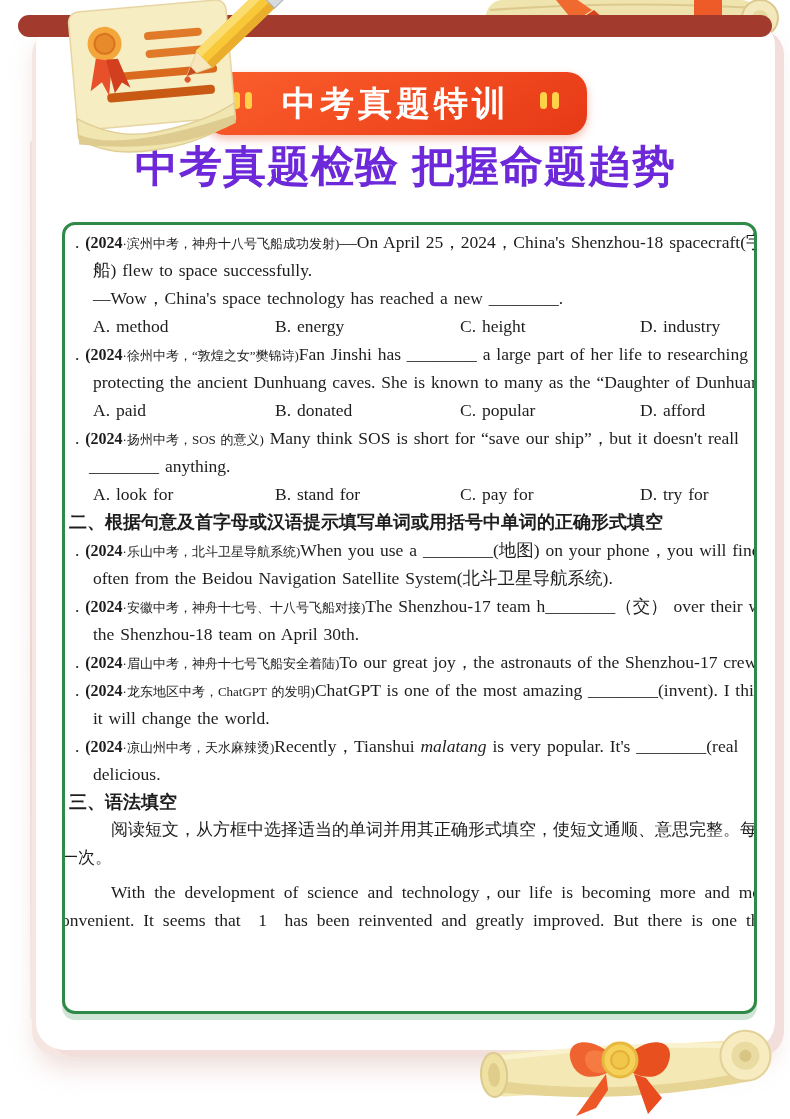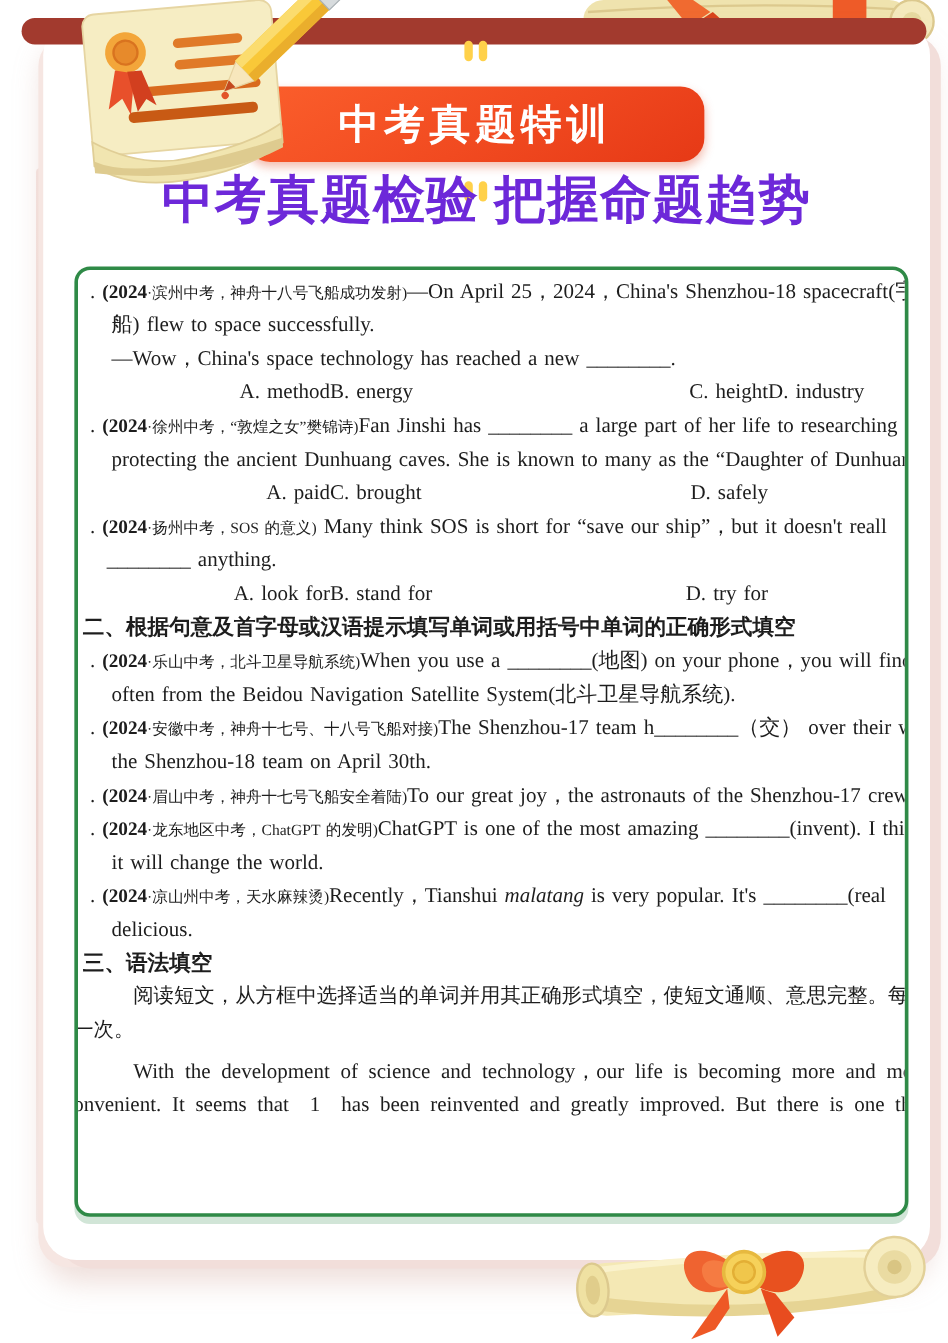--- a/index.html
+++ b/index.html
@@ -15,21 +15,21 @@
   #top-bar{left:18px;top:15px;width:754px;height:22px;background:#A23A2E;border-radius:11px;z-index:3;}
   #left-strip{left:30px;top:140px;width:7px;height:880px;z-index:1;
     background:linear-gradient(180deg,#F7E8E4,#F2DCD8 60%,#fbf3f1);border-radius:4px;}
   #card{left:36px;top:18px;width:739px;height:1032px;background:#ffffff;border-radius:28px;z-index:2;
     box-shadow:11px 9px 0 -2px #F2DEDA,-7px 9px 0 -3px #F6E6E2,0 18px 24px rgba(205,160,150,.35);}
 
   
   #badge{left:205px;top:72px;width:382px;height:63px;border-radius:20px;z-index:4;
     background:linear-gradient(150deg,#FB5F2C 0%,#F14A20 55%,#E63916 100%);
     display:flex;align-items:center;justify-content:center;gap:30px;
-    box-shadow:0 4px 8px rgba(220,70,30,.35);flex-direction:column;}
+    box-shadow:0 4px 8px rgba(220,70,30,.35);}
   #badge .label{color:#ffffff;font-family:"Liberation Sans","DejaVu Sans",sans-serif;
     font-weight:bold;font-size:34px;letter-spacing:4px;}
   .qmarks{display:flex;gap:5px;margin-top:-6px;}
   .qmarks i{display:block;width:7px;height:17px;border-radius:3.5px;background:#FFD14A;}
 
   
   #heading{left:36px;top:138px;width:739px;text-align:center;z-index:4;
     font-family:"Liberation Sans","DejaVu Sans",sans-serif;font-weight:bold;
     font-size:43px;color:#6d28d9;letter-spacing:1px;white-space:nowrap;}
 
@@ -37,23 +37,23 @@
   #exam-box{left:62px;top:222px;width:695px;height:792px;background:#fff;z-index:4;
     border:3px solid #2F8A47;border-radius:13px;box-sizing:border-box;
     box-shadow:0 6px 0 rgba(47,138,71,.22);
     overflow:hidden;padding:3px 0 0 10px;}
   .line{height:28px;line-height:28px;white-space:nowrap;overflow:hidden;
     font-size:17.5px;word-spacing:1.5px;}
   .cont{padding-left:18px;}
   .blankline{padding-left:14px;}
   .opts{padding-left:18px;display:flex;}
   .opt{flex:0 0 auto;}
-  .opt:nth-child(1){width:182px;text-align:right;}
+  .opt:nth-child(1){width:182px;}
   .opt:nth-child(2){width:185px;}
-  .opt:nth-child(3){width:180px;text-align:right;}
+  .opt:nth-child(3){width:180px;}
   .num{font-size:17.5px;}
   .year{font-weight:bold;font-size:16px;}
   .tag{font-size:13px;}
   .cjk-header{font-family:"Liberation Sans","DejaVu Sans",sans-serif;font-weight:bold;
     font-size:18px;margin-left:-6px;word-spacing:0;}
   .centerline{text-align:center;padding-right:14px;}
   .passage-label{font-weight:bold;font-size:17px;}
   .cjk-body{font-size:17px;word-spacing:0;}
   .indent2{text-indent:36px;}
   .neg{margin-left:-14px;}
@@ -136,29 +136,31 @@
     <span class="opt">A. method</span>
     <span class="opt">B. energy</span>
     <span class="opt">C. height</span>
     <span class="opt">D. industry</span>
   </div>
 
   <div class="line"><span class="num">.</span> <span class="year">(2024</span><span class="tag">·徐州中考，“敦煌之女”樊锦诗)</span><span>Fan Jinshi has ________ a large part of her life to researching an</span></div>
   <div class="line cont"><span>protecting the ancient Dunhuang caves. She is known to many as the “Daughter of Dunhuang”</span></div>
   <div class="line opts">
     <span class="opt">A. paid</span>
-    <span class="opt">C. brought</span>
-    <span class="opt">D. safely</span>
+    <span class="opt">B. donated</span>
+    <span class="opt">C. popular</span>
+    <span class="opt">D. afford</span>
   </div>
 
   <div class="line"><span class="num">.</span> <span class="year">(2024</span><span class="tag">·扬州中考，SOS 的意义)</span><span> Many think SOS is short for “save our ship”，but it doesn't reall</span></div>
   <div class="line blankline"><span>________ anything.</span></div>
   <div class="line opts">
     <span class="opt">A. look for</span>
     <span class="opt">B. stand for</span>
+    <span class="opt">C. pay for</span>
     <span class="opt">D. try for</span>
   </div>
 
   <div class="line cjk-header">二、根据句意及首字母或汉语提示填写单词或用括号中单词的正确形式填空</div>
 
   <div class="line"><span class="num">.</span> <span class="year">(2024</span><span class="tag">·乐山中考，北斗卫星导航系统)</span><span>When you use a ________(地图) on your phone，you will find it i</span></div>
   <div class="line cont"><span>often from the Beidou Navigation Satellite System(北斗卫星导航系统).</span></div>
 
   <div class="line"><span class="num">.</span> <span class="year">(2024</span><span class="tag">·安徽中考，神舟十七号、十八号飞船对接)</span><span>The Shenzhou-17 team h________（交） over their work t</span></div>
   <div class="line cont"><span>the Shenzhou-18 team on April 30th.</span></div>

